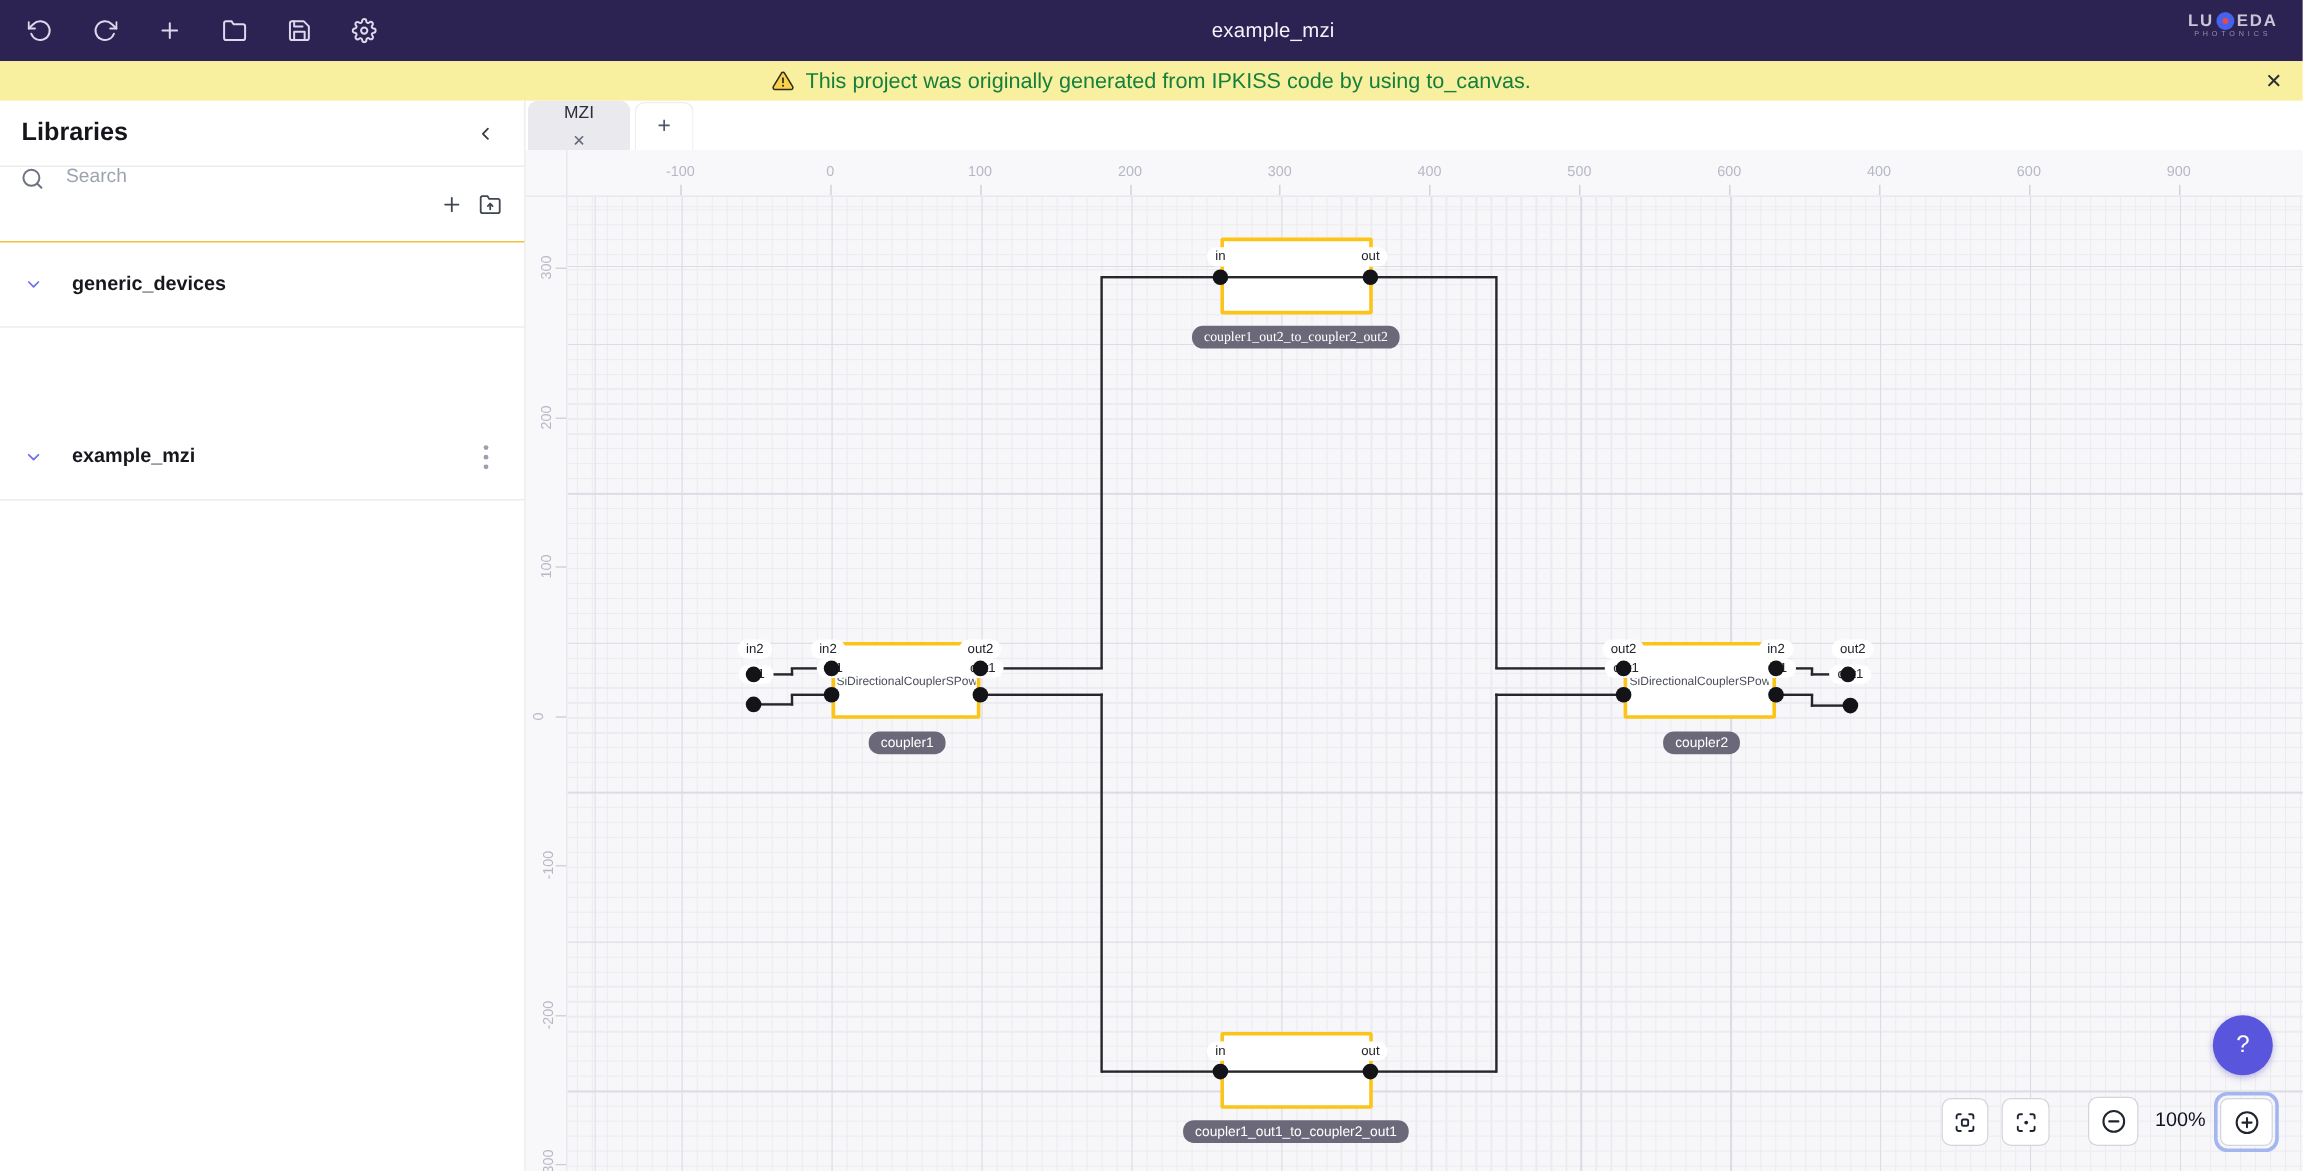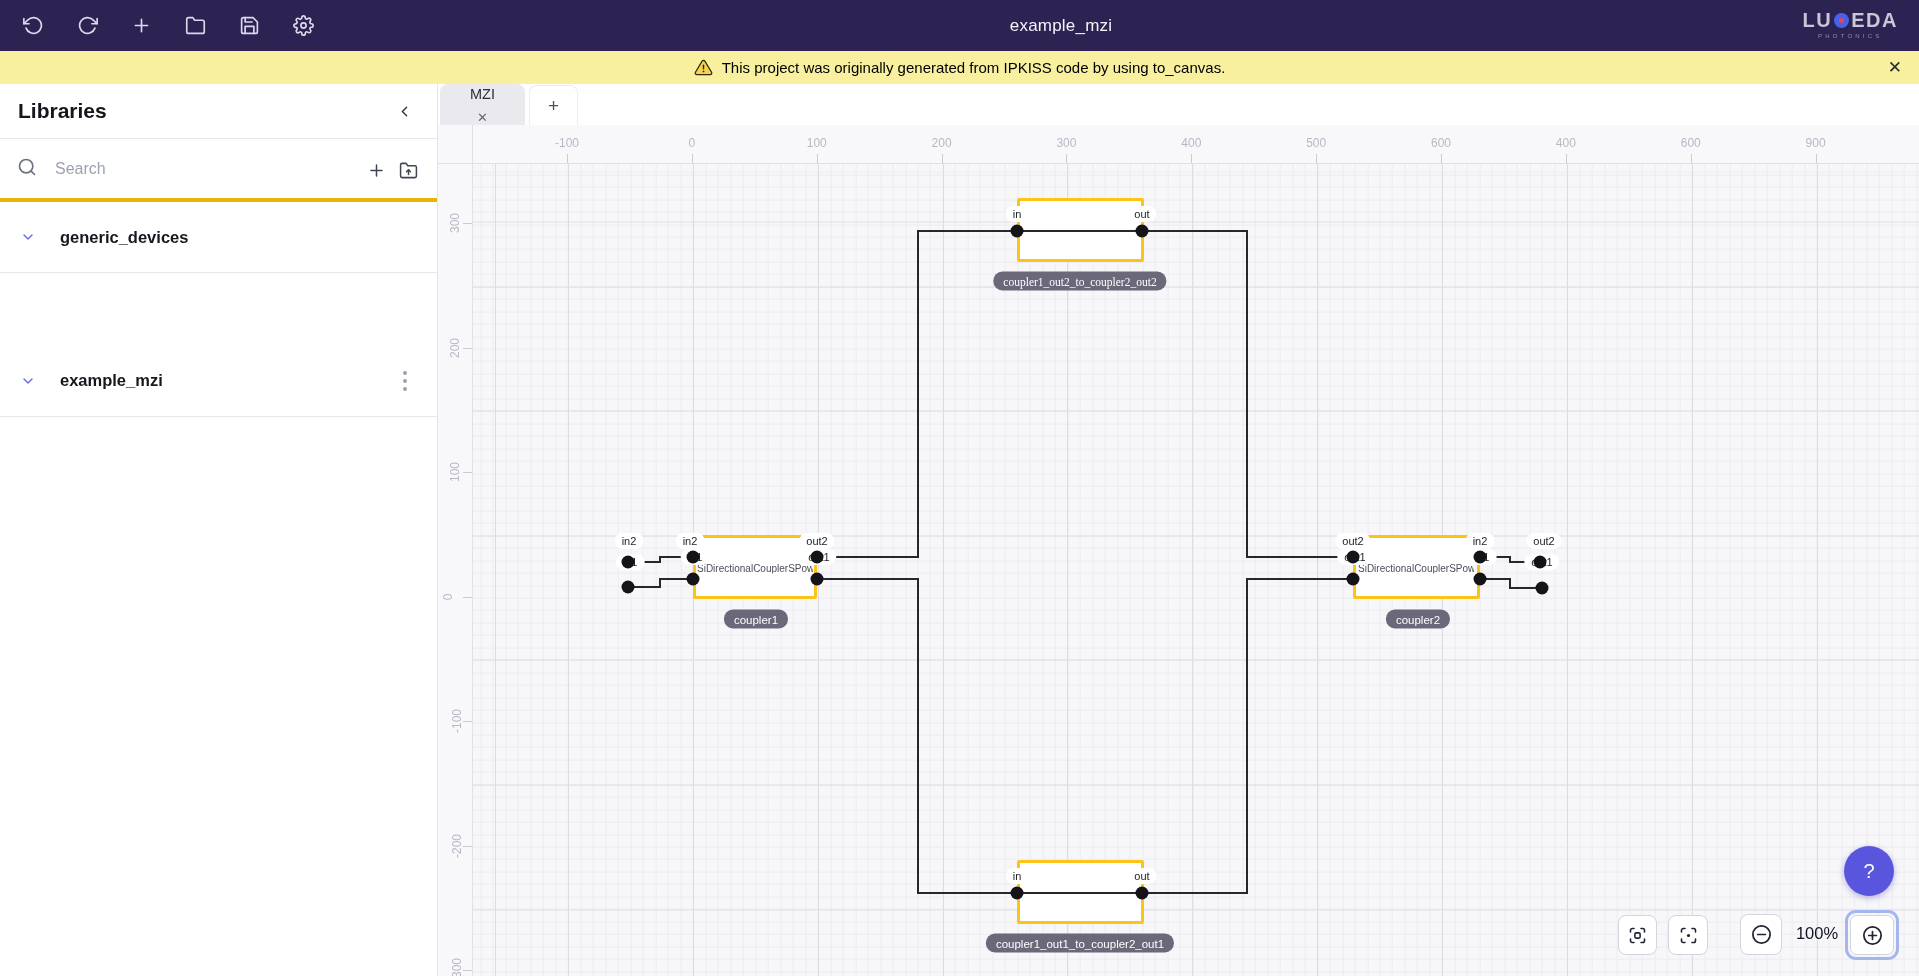--- a/index.html
+++ b/index.html
@@ -6,38 +6,38 @@
   html,body { width:1919px; height:976px; overflow:hidden; font-family:"Liberation Sans", sans-serif; background:#fff; }
   .screen { position:relative; width:1919px; height:976px; overflow:hidden; }
 
   
   .topbar { position:absolute; left:0; top:0; width:1919px; height:51px; background:#2d2353; }
   .topbar .tools { position:absolute; left:20px; top:0; height:51px; display:flex; align-items:center; gap:28px; }
   .tbtn { width:26px; height:26px; display:flex; align-items:center; justify-content:center; color:#ddd8ec; cursor:pointer; }
   .tbtn svg { width:21px; height:21px; stroke:currentColor; fill:none; stroke-width:1.9; stroke-linecap:round; stroke-linejoin:round; }
   .app-title { position:absolute; left:1061px; top:0; height:51px; transform:translateX(-50%); display:flex; align-items:center; color:#f4f2fa; font-size:17px; letter-spacing:.2px; }
   .logo { position:absolute; right:21px; top:9px; text-align:right; }
-  .logo-row { display:flex; align-items:center; gap:2px; color:#c9c6d6; font-size:20px; font-weight:bold; letter-spacing:1.5px; }
+  .logo-row { display:flex; align-items:center; gap:2px; color:#c9c6d6; font-size:14px; font-weight:bold; letter-spacing:1.5px; }
   .logo-c { position:relative; width:15px; height:15px; border-radius:50%; background:#4661ec; display:inline-block; }
   .logo-c::after { content:""; position:absolute; left:5px; top:5px; width:5px; height:5px; border-radius:50%; background:#e8484d; }
   .logo-sub { margin-top:1px; font-size:6px; letter-spacing:3.2px; color:#938fa9; text-align:center; }
 
   
   .banner { position:absolute; left:0; top:51px; width:1919px; height:33px; background:#f9f09f; display:flex; align-items:center; justify-content:center; gap:9px; }
-  .banner-text { font-size:15px; color:#000000; }
+  .banner-text { font-size:18px; color:#15803d; }
   .warn-ic svg { width:19px; height:19px; display:block; }
   .banner-close { position:absolute; right:12px; top:0; height:33px; display:flex; align-items:center; font-size:17px; color:#2a2d36; cursor:pointer; padding:0 5px; }
 
   
   .sidebar { position:absolute; left:0; top:84px; width:438px; height:892px; background:#fff; border-right:1px solid #e4e4ea; }
   .sb-header { position:absolute; left:0; top:0; width:100%; height:55px; border-bottom:1px solid #e8e8ec; display:flex; align-items:center; }
   .sb-title { margin-left:18px; font-size:21px; font-weight:bold; color:#15151c; }
   .sb-collapse { position:absolute; right:22px; top:50%; transform:translateY(-50%); width:22px; height:22px; display:flex; align-items:center; justify-content:center; color:#33343c; cursor:pointer; }
   .sb-collapse svg { width:17px; height:17px; stroke:currentColor; fill:none; stroke-width:2; stroke-linecap:round; stroke-linejoin:round; }
-  .sb-search { position:absolute; left:0; top:55px; width:100%; height:63px; border-bottom:4px solid #eab308; display:flex; align-items:center; }
+  .sb-search { position:absolute; left:0; top:55px; width:100%; height:63px; border-bottom:1px solid #eab308; display:flex; align-items:flex-start; }
   .search-ic { margin-left:17px; color:#6c7280; }
   .search-ic svg { width:20px; height:20px; stroke:currentColor; fill:none; stroke-width:2; stroke-linecap:round; }
   .search-input { margin-left:18px; border:none; outline:none; font-size:16px; color:#374151; width:270px; background:transparent; font-family:"Liberation Sans", sans-serif; }
   .search-input::placeholder { color:#9ca3af; }
   .sb-search-actions { position:absolute; right:18px; top:0; height:63px; display:flex; align-items:center; gap:10px; color:#3f4652; }
   .sb-act { width:22px; height:22px; display:flex; align-items:center; justify-content:center; cursor:pointer; }
   .sb-act svg { width:19px; height:19px; stroke:currentColor; fill:none; stroke-width:1.9; stroke-linecap:round; stroke-linejoin:round; }
   .sb-item { position:absolute; left:0; width:100%; border-bottom:1px solid #e8e8ec; display:flex; align-items:center; cursor:pointer; }
   .sb-chevron { margin-left:20px; color:#6e6ef2; display:flex; }
   .sb-chevron svg { width:16px; height:16px; stroke:currentColor; fill:none; stroke-width:2.2; stroke-linecap:round; stroke-linejoin:round; }

